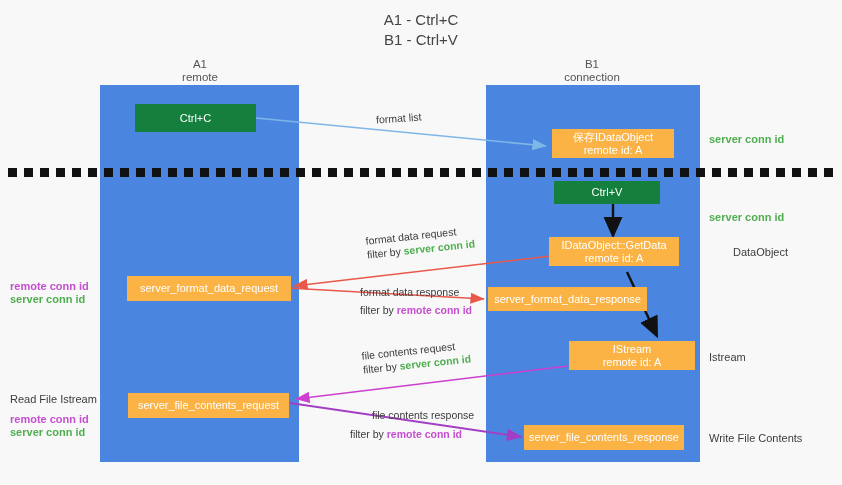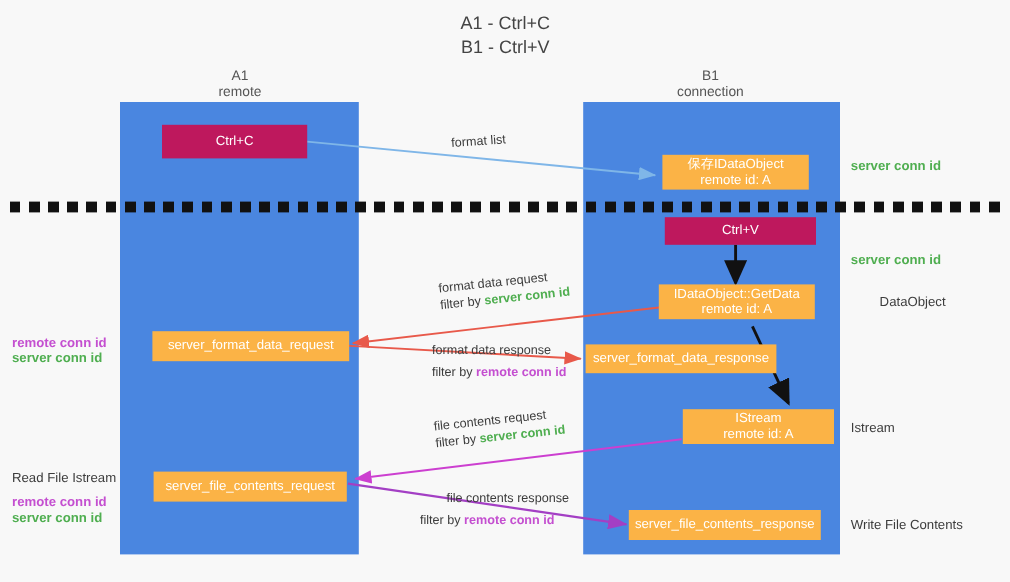--- a/index.html
+++ b/index.html
@@ -28,21 +28,21 @@
   .lane{position:absolute;background:#4a86e0;}
 
   
   .box{
     position:absolute;box-sizing:border-box;
     display:flex;flex-direction:column;
     align-items:center;justify-content:center;
     color:#ffffff;font-size:11px;line-height:13px;
     text-align:center;padding:2px 4px;
   }
-  .box.green{background:#be185d;}
+  .box.green{background:#15803d;}
   .box.orange{background:#fcb košik;}
   .box.orange{background:#fbb346;}
   .l2{display:block;}
 
   
   .slabel{position:absolute;font-size:11px;line-height:14px;}
   .green-t{color:#4fae50;font-weight:bold;}
   .mag-t{color:#c44fd0;font-weight:bold;}
   .plain-t{color:#3c3c3c;}
 
@@ -124,21 +124,21 @@
 
   <div class="box green" style="left:135px;top:104px;width:121px;height:28px;">
     <span>Ctrl+C</span>
   </div>
 
   <div class="box orange" style="left:552px;top:129px;width:122px;height:29px;">
     <span class="l2">保存IDataObject</span>
     <span class="l2">remote id: A</span>
   </div>
 
-  <div class="box green" style="left:554px;top:181px;width:126px;height:23px;">
+  <div class="box green" style="left:554px;top:181px;width:106px;height:23px;">
     <span>Ctrl+V</span>
   </div>
 
   <div class="box orange" style="left:549px;top:237px;width:130px;height:29px;">
     <span class="l2">IDataObject::GetData</span>
     <span class="l2">remote id: A</span>
   </div>
 
   <div class="box orange" style="left:127px;top:276px;width:164px;height:25px;">
     <span>server_format_data_request</span>

